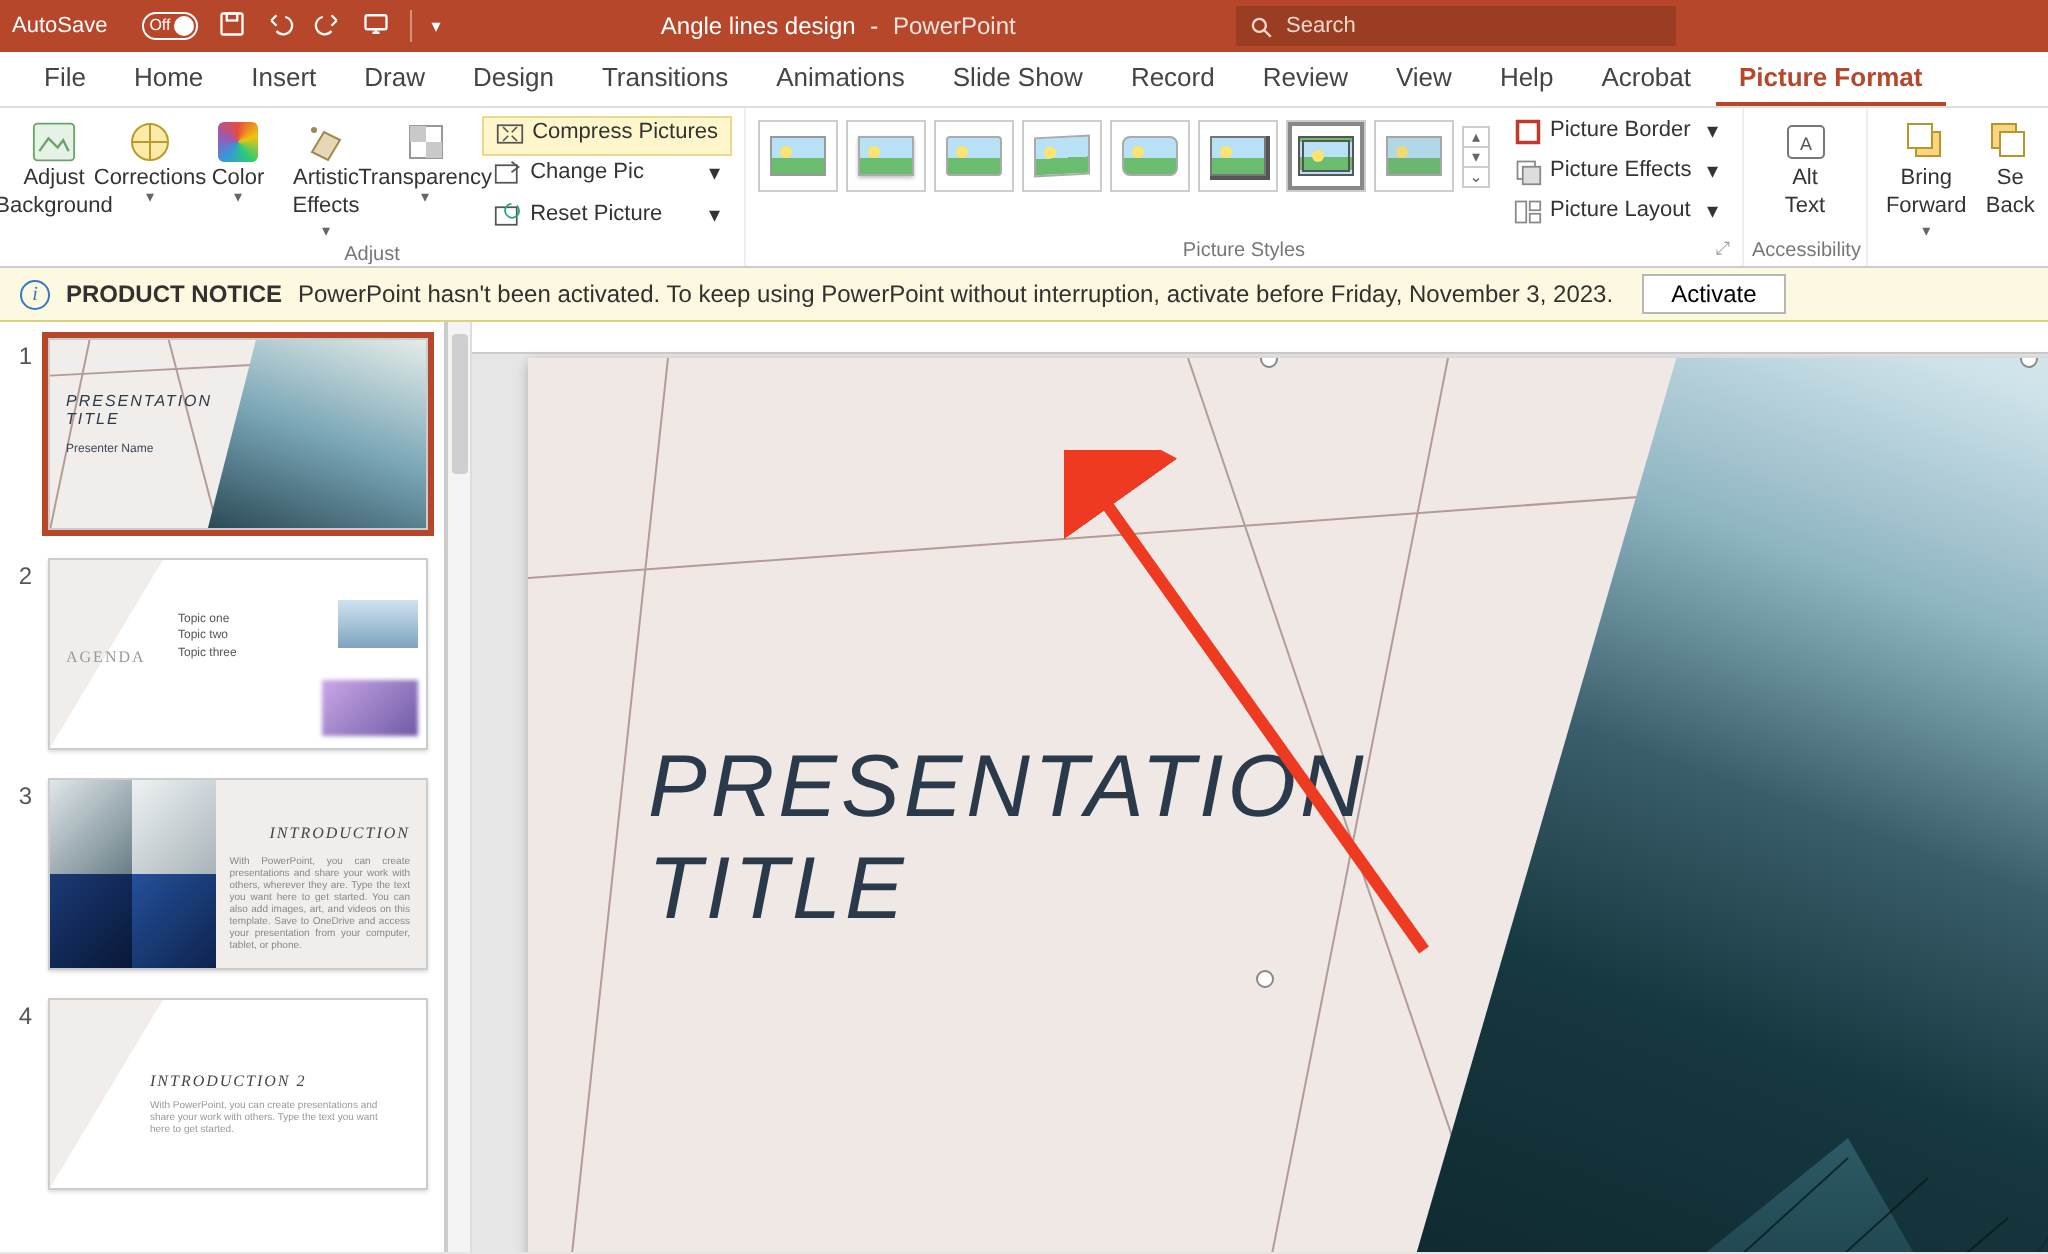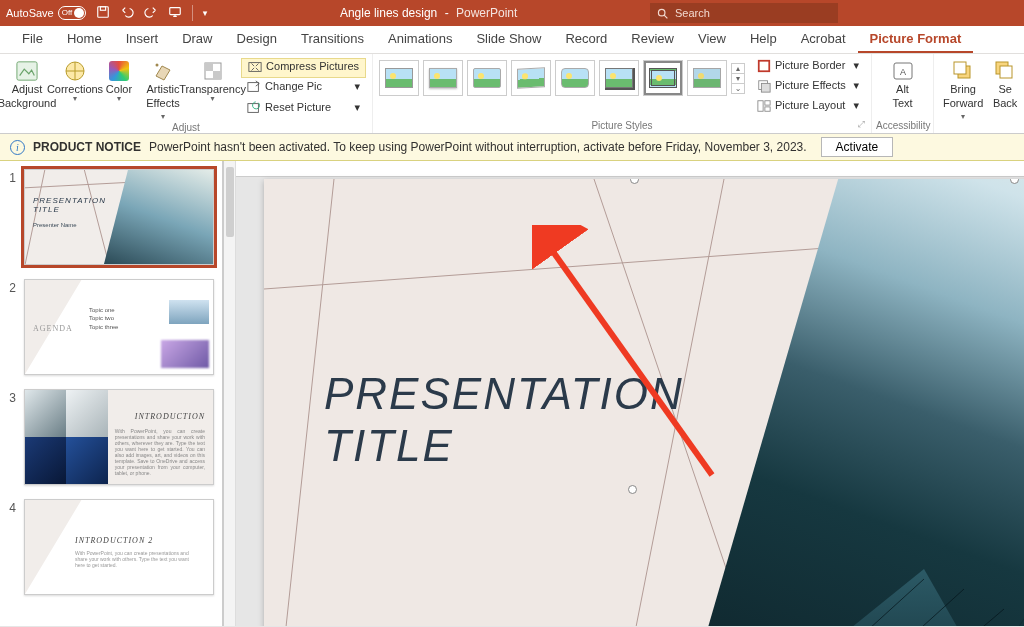--- a/index.html
+++ b/index.html
@@ -12,30 +12,30 @@
     --notice-bg:#fdf9e0;
     --text:#323130;
     --muted:#605e5c;
   }
   *{box-sizing:border-box;font-family:"Segoe UI","Segoe UI Light",Arial,sans-serif;-webkit-font-smoothing:antialiased}
   html,body{margin:0;padding:0;height:100%}
   body{width:1024px;height:627px;overflow:hidden;background:var(--body-bg);font-size:12px;color:var(--text)}
   
   .titlebar{height:26px;background:var(--pp-dark);display:flex;align-items:center;color:#fff;font-size:12px;padding:0 6px}
   .qat{display:flex;align-items:center;gap:10px}
-  .autosave{display:flex;align-items:center;gap:4px;font-size:11px}
+  .autosave{display:flex;align-items:center;gap:17px;font-size:11px}
   .autosave-toggle{width:28px;height:14px;border:1px solid #fff;border-radius:8px;position:relative}
   .autosave-toggle::after{content:"";position:absolute;right:1px;top:1px;width:10px;height:10px;border-radius:50%;background:#fff}
   .autosave-toggle span{position:absolute;left:3px;top:1px;font-size:8px;color:#fff}
   .qat svg{width:14px;height:14px;fill:none;stroke:#fff;stroke-width:1.3}
   .qat-sep{width:1px;height:16px;background:rgba(255,255,255,.4)}
   .title-center{flex:1;display:flex;align-items:center;justify-content:center;gap:4px}
   .title-center .doc{font-size:12px}
   .title-center .app{font-size:12px;opacity:.85}
-  .searchbox{width:188px;height:20px;background:#9a3d22;display:flex;align-items:center;padding:0 6px;margin-right:180px;gap:6px;font-size:11px;color:#f2d9cf}
+  .searchbox{width:220px;height:20px;background:#9a3d22;display:flex;align-items:center;padding:0 6px;margin-right:180px;gap:6px;font-size:11px;color:#f2d9cf}
   .searchbox svg{width:13px;height:13px;stroke:#f2d9cf;fill:none;stroke-width:1.5}
   
   .tabs{height:28px;background:#fff;display:flex;align-items:flex-end;padding:0 10px;border-bottom:1px solid #e1dfdd}
   .tab{padding:6px 12px 7px;font-size:13px;color:#444;cursor:pointer}
   .tab.active{color:var(--pp-dark);font-weight:700;border-bottom:2px solid var(--pp-dark);padding-bottom:5px}
   
   .ribbon{height:80px;background:#fff;border-bottom:1px solid #ccc;display:flex;align-items:stretch;overflow:hidden}
   .grp{display:flex;flex-direction:column;border-right:1px solid #eee;padding:2px 4px 1px}
   .grp-body{flex:1;display:flex;align-items:flex-start;gap:2px}
   .grp-label{font-size:10px;color:#777;text-align:center;padding-bottom:1px;position:relative}

